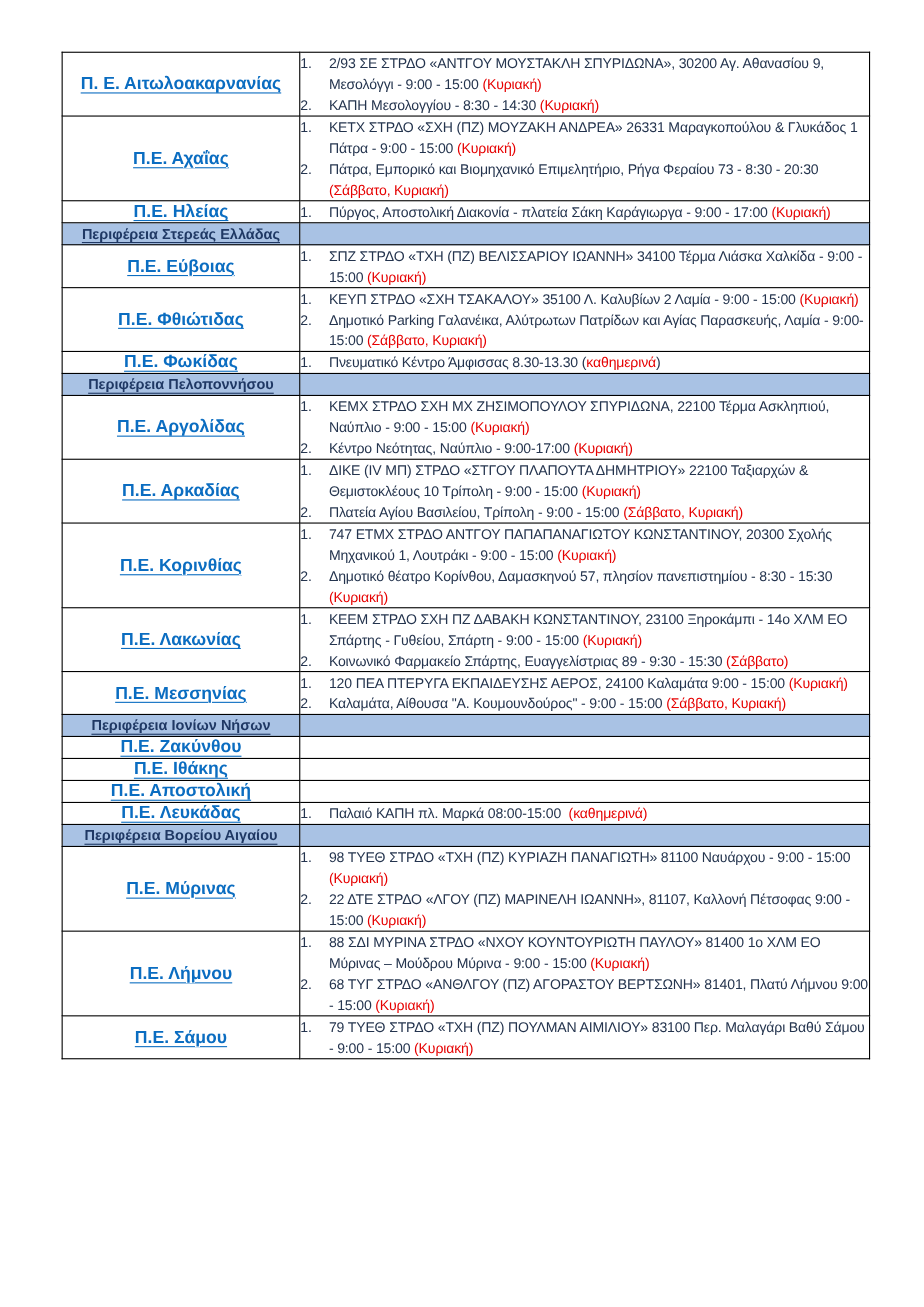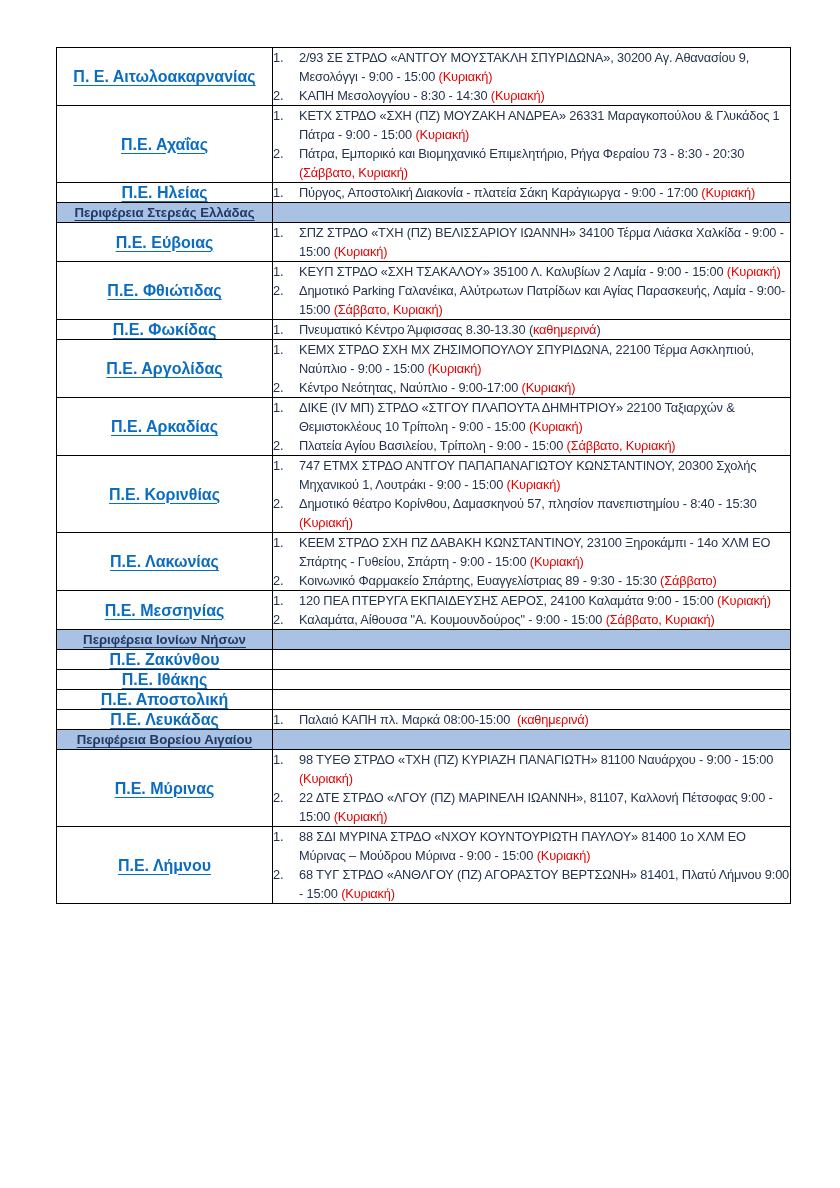--- a/index.html
+++ b/index.html
@@ -150,20 +150,24 @@
         </tr>
         <tr>
           <td class="region-cell"><a class="region-link">Π.Ε. Φωκίδας</a></td>
           <td class="items-cell">
             <div class="item">
               <span class="num">1.</span>
               <span class="item-text"><span class="u">Πνευματικό Κέντρο Άμφισσας 8.30-13.30 (</span><span class="u red">καθημερινά</span><span class="u">)</span></span>
             </div>
           </td>
         </tr>
+        <tr class="section-row">
+          <td class="section-cell-left"><span class="section-label">Περιφέρεια Πελοποννήσου</span></td>
+          <td class="section-cell-right"></td>
+        </tr>
         <tr>
           <td class="region-cell"><a class="region-link">Π.Ε. Αργολίδας</a></td>
           <td class="items-cell">
             <div class="item">
               <span class="num">1.</span>
               <span class="item-text"><span>ΚΕΜΧ ΣΤΡΔΟ ΣΧΗ ΜΧ ΖΗΣΙΜΟΠΟΥΛΟΥ ΣΠΥΡΙΔΩΝΑ, 22100 Τέρμα Ασκληπιού, Ναύπλιο - </span><span class="u">9:00 - 15:00 </span><span class="red">(Κυριακή)</span></span>
             </div>
             <div class="item">
               <span class="num">2.</span>
               <span class="item-text"><span>Κέντρο Νεότητας, Ναύπλιο - </span><span class="u">9:00-17:00 </span><span class="red">(Κυριακή)</span></span>
@@ -185,21 +189,21 @@
         </tr>
         <tr>
           <td class="region-cell"><a class="region-link">Π.Ε. Κορινθίας</a></td>
           <td class="items-cell">
             <div class="item">
               <span class="num">1.</span>
               <span class="item-text"><span>747 ΕΤΜΧ ΣΤΡΔΟ ΑΝΤΓΟΥ ΠΑΠΑΠΑΝΑΓΙΩΤΟΥ ΚΩΝΣΤΑΝΤΙΝΟΥ, 20300 Σχολής Μηχανικού 1, Λουτράκι - </span><span class="u">9:00 - 15:00 </span><span class="red">(Κυριακή)</span></span>
             </div>
             <div class="item">
               <span class="num">2.</span>
-              <span class="item-text"><span>Δημοτικό θέατρο Κορίνθου, Δαμασκηνού 57, πλησίον πανεπιστημίου - </span><span class="u">8:40 - 15:30 </span><span class="red">(Κυριακή)</span></span>
+              <span class="item-text"><span>Δημοτικό θέατρο Κορίνθου, Δαμασκηνού 57, πλησίον πανεπιστημίου - </span><span class="u">8:30 - 15:30 </span><span class="red">(Κυριακή)</span></span>
             </div>
           </td>
         </tr>
         <tr>
           <td class="region-cell"><a class="region-link">Π.Ε. Λακωνίας</a></td>
           <td class="items-cell">
             <div class="item">
               <span class="num">1.</span>
               <span class="item-text"><span>ΚΕΕΜ ΣΤΡΔΟ ΣΧΗ ΠΖ ΔΑΒΑΚΗ ΚΩΝΣΤΑΝΤΙΝΟΥ, 23100 Ξηροκάμπι - 14ο ΧΛΜ ΕΟ Σπάρτης - Γυθείου, Σπάρτη - </span><span class="u">9:00 - 15:00 </span><span class="red">(Κυριακή)</span></span>
             </div>
@@ -267,18 +271,27 @@
         <tr>
           <td class="region-cell"><a class="region-link">Π.Ε. Λήμνου</a></td>
           <td class="items-cell">
             <div class="item">
               <span class="num">1.</span>
               <span class="item-text"><span>88 ΣΔΙ ΜΥΡΙΝΑ ΣΤΡΔΟ «ΝΧΟΥ ΚΟΥΝΤΟΥΡΙΩΤΗ ΠΑΥΛΟΥ» 81400 1ο ΧΛΜ ΕΟ Μύρινας – Μούδρου Μύρινα - </span><span class="u">9:00 - 15:00 </span><span class="red">(Κυριακή)</span></span>
             </div>
             <div class="item">
               <span class="num">2.</span>
               <span class="item-text"><span>68 ΤΥΓ ΣΤΡΔΟ «ΑΝΘΛΓΟΥ (ΠΖ) ΑΓΟΡΑΣΤΟΥ ΒΕΡΤΣΩΝΗ» 81401, Πλατύ Λήμνου </span><span class="u">9:00 - 15:00 </span><span class="red">(Κυριακή)</span></span>
+            </div>
+          </td>
+        </tr>
+        <tr>
+          <td class="region-cell"><a class="region-link">Π.Ε. Σάμου</a></td>
+          <td class="items-cell">
+            <div class="item">
+              <span class="num">1.</span>
+              <span class="item-text"><span>79 ΤΥΕΘ ΣΤΡΔΟ «ΤΧΗ (ΠΖ) ΠΟΥΛΜΑΝ ΑΙΜΙΛΙΟΥ» 83100 Περ. Μαλαγάρι Βαθύ Σάμου - </span><span class="u">9:00 - 15:00 </span><span class="red">(Κυριακή)</span></span>
             </div>
           </td>
         </tr>
       </tbody>
   </table>
 </div>
 
 </body></html>

